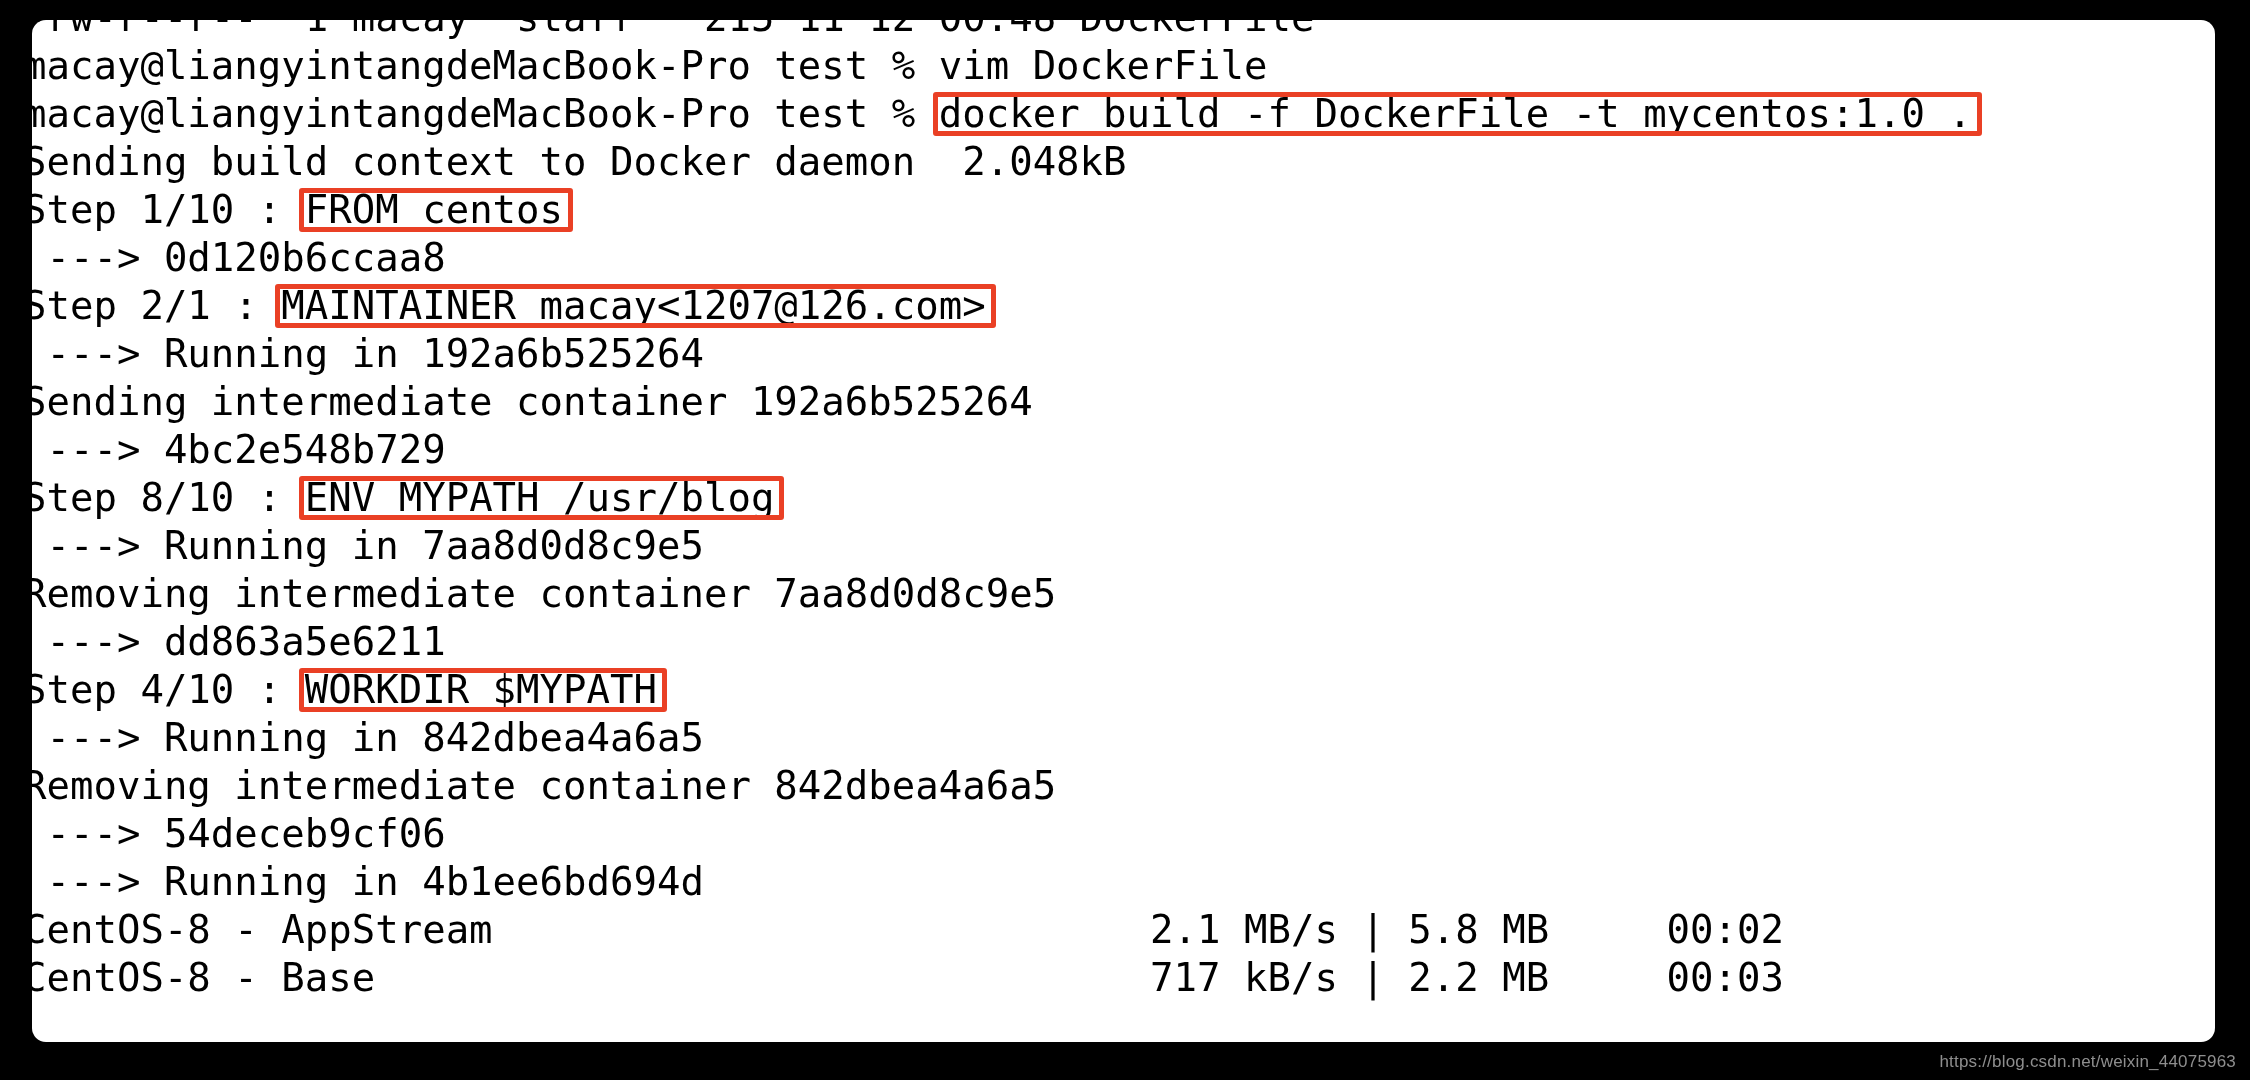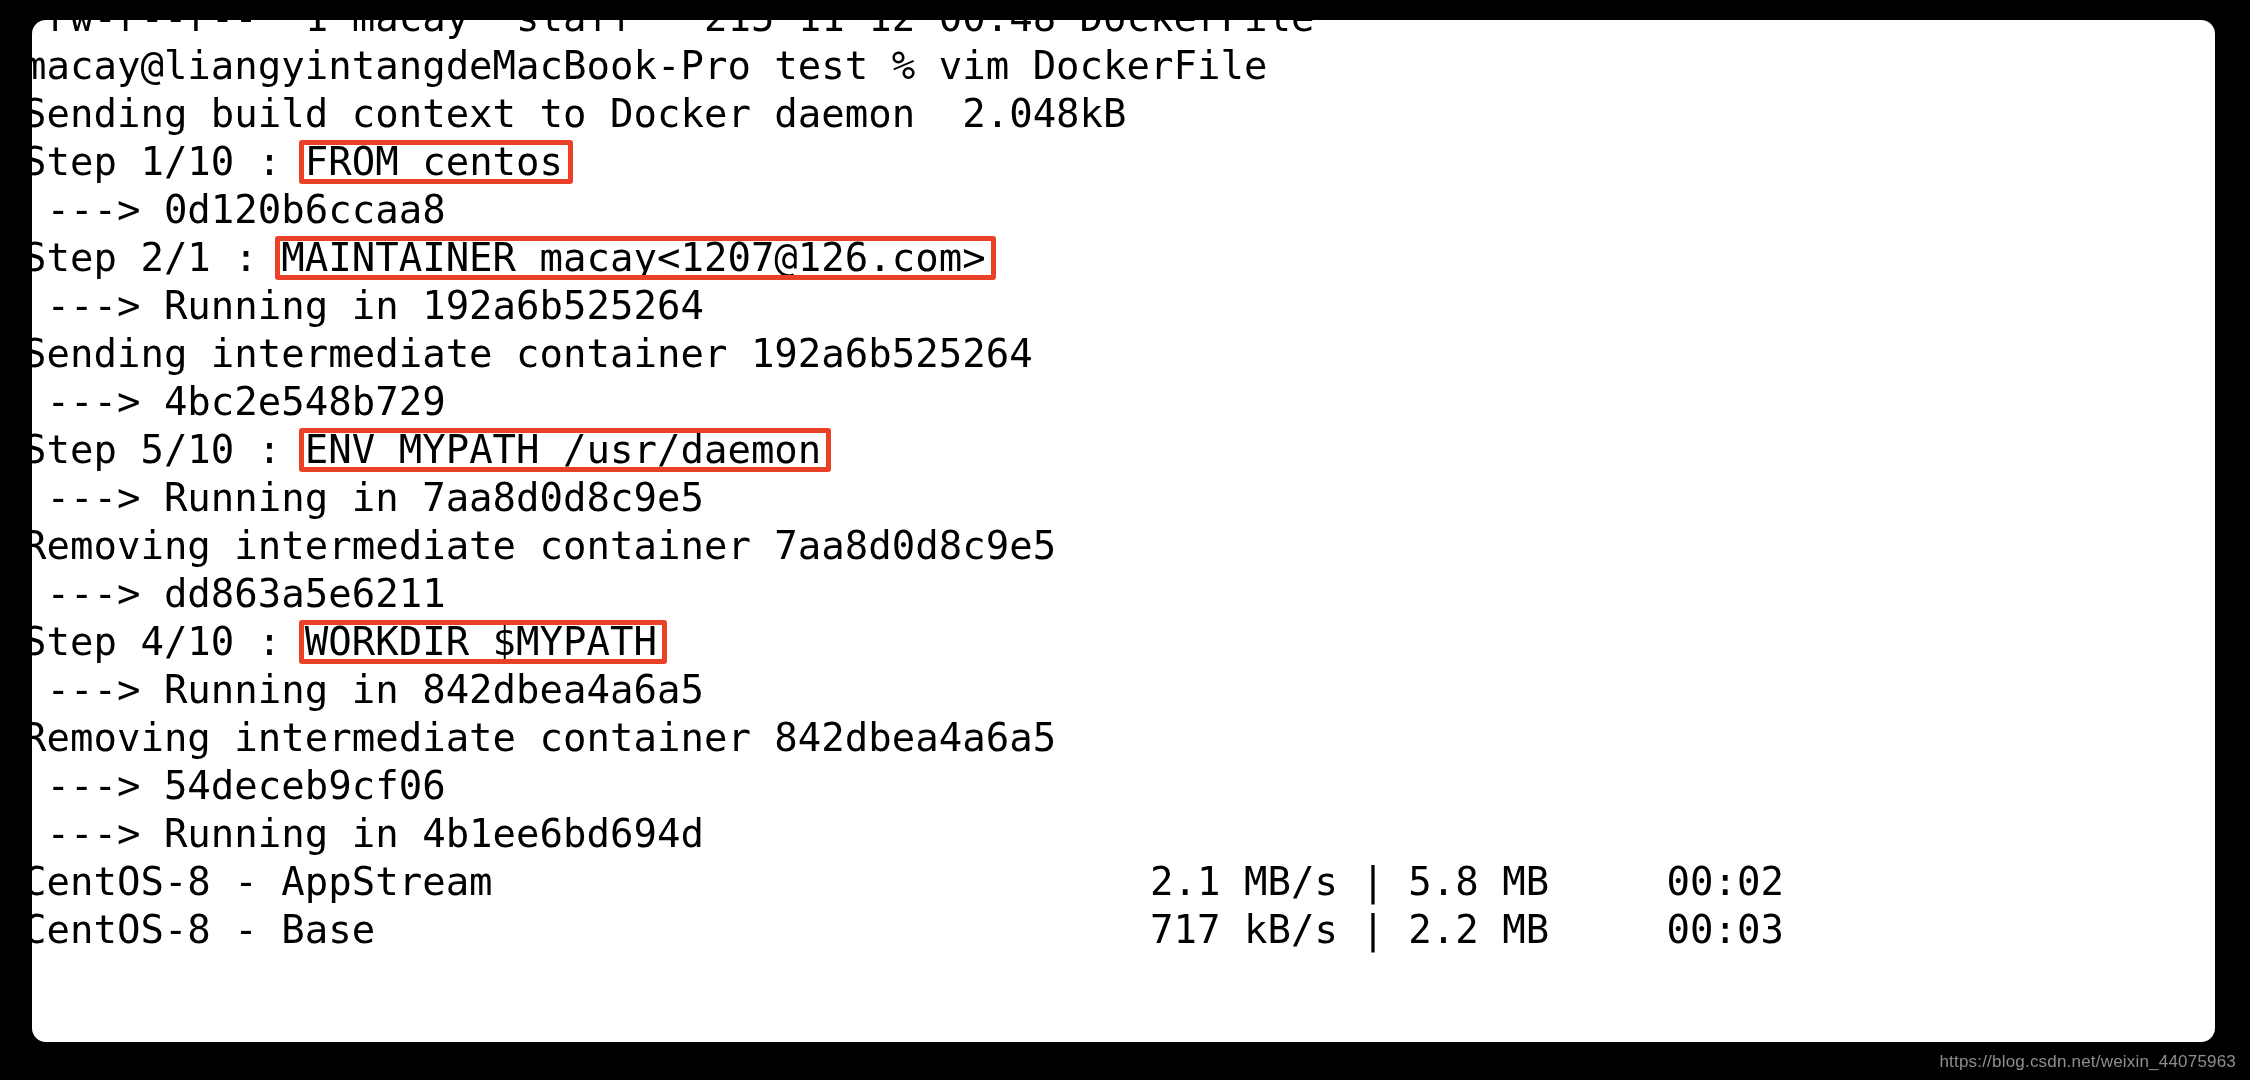--- a/index.html
+++ b/index.html
@@ -81,28 +81,29 @@
 </style>
 <style>.hl::after{border-color:#ea4025;}</style></head>
 <body>
 
 <div id="screen" style="background: rgb(0, 0, 0);">
 
   <div id="terminal" style="background: rgb(255, 255, 255);">
     <div id="lines" style="color: rgb(0, 0, 0);">
         <div class="line"><span class="seg">-rw-r--r--  1 macay  staff   215 11 12 00:48 DockerFile</span></div>
         <div class="line"><span class="seg">macay@liangyintangdeMacBook-Pro test % vim DockerFile</span></div>
+        <div class="line"><span class="seg">macay@liangyintangdeMacBook-Pro test % </span><span class="hl">docker build -f DockerFile -t mycentos:1.0 .</span></div>
         <div class="line"><span class="seg">Sending build context to Docker daemon  2.048kB</span></div>
         <div class="line"><span class="seg">Step 1/10 : </span><span class="hl">FROM centos</span></div>
         <div class="line"><span class="seg"> ---&gt; 0d120b6ccaa8</span></div>
         <div class="line"><span class="seg">Step 2/1 : </span><span class="hl">MAINTAINER macay&lt;1207@126.com&gt;</span></div>
         <div class="line"><span class="seg"> ---&gt; Running in 192a6b525264</span></div>
         <div class="line"><span class="seg">Sending intermediate container 192a6b525264</span></div>
         <div class="line"><span class="seg"> ---&gt; 4bc2e548b729</span></div>
-        <div class="line"><span class="seg">Step 5/10 : </span><span class="hl">ENV MYPATH /usr/daemon</span></div>
+        <div class="line"><span class="seg">Step 8/10 : </span><span class="hl">ENV MYPATH /usr/blog</span></div>
         <div class="line"><span class="seg"> ---&gt; Running in 7aa8d0d8c9e5</span></div>
         <div class="line"><span class="seg">Removing intermediate container 7aa8d0d8c9e5</span></div>
         <div class="line"><span class="seg"> ---&gt; dd863a5e6211</span></div>
         <div class="line"><span class="seg">Step 4/10 : </span><span class="hl">WORKDIR $MYPATH</span></div>
         <div class="line"><span class="seg"> ---&gt; Running in 842dbea4a6a5</span></div>
         <div class="line"><span class="seg">Removing intermediate container 842dbea4a6a5</span></div>
         <div class="line"><span class="seg"> ---&gt; 54deceb9cf06</span></div>
         <div class="line"><span class="seg"> ---&gt; Running in 4b1ee6bd694d</span></div>
         <div class="line"><span class="seg">CentOS-8 - AppStream                            2.1 MB/s | 5.8 MB     00:02</span></div>
         <div class="line"><span class="seg">CentOS-8 - Base                                 717 kB/s | 2.2 MB     00:03</span></div>

